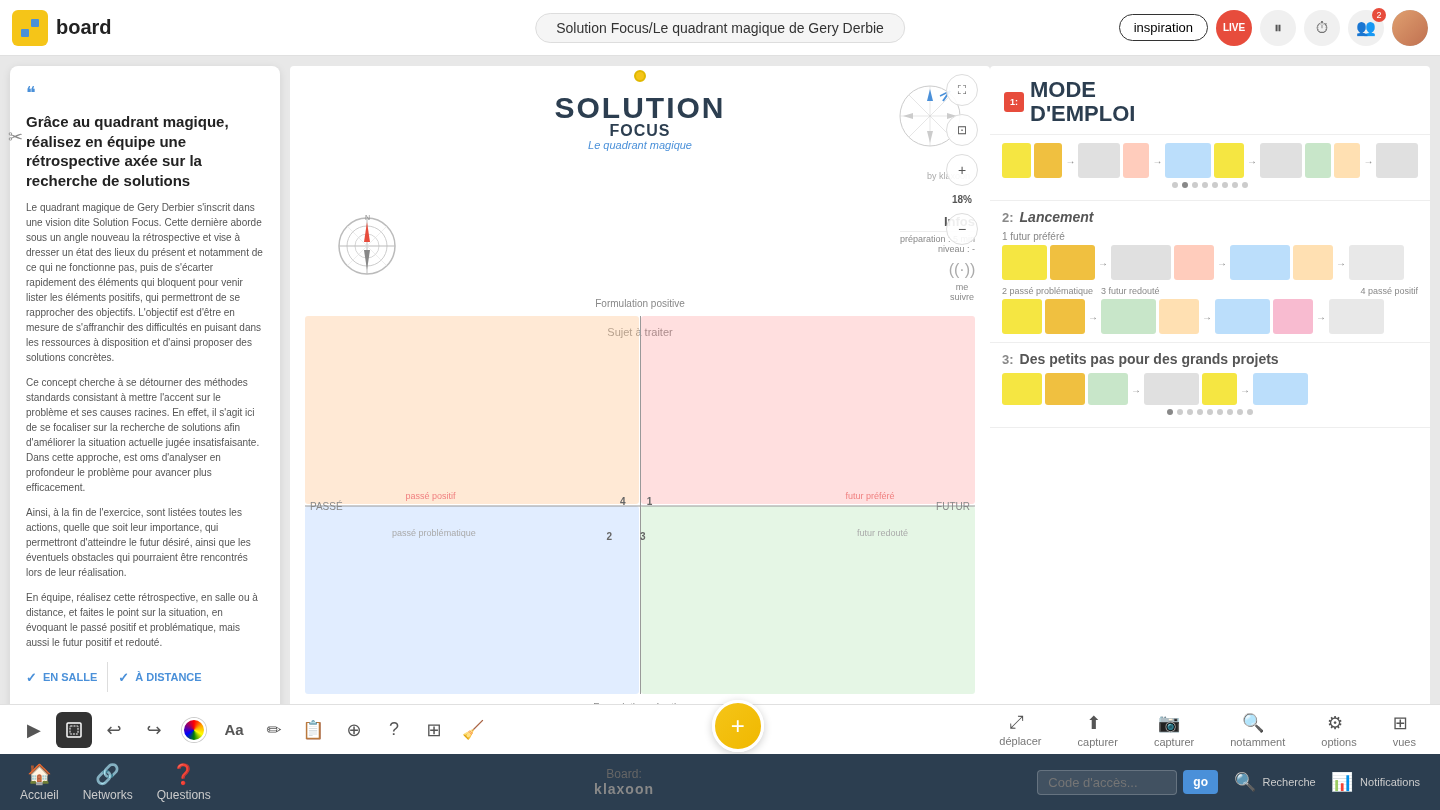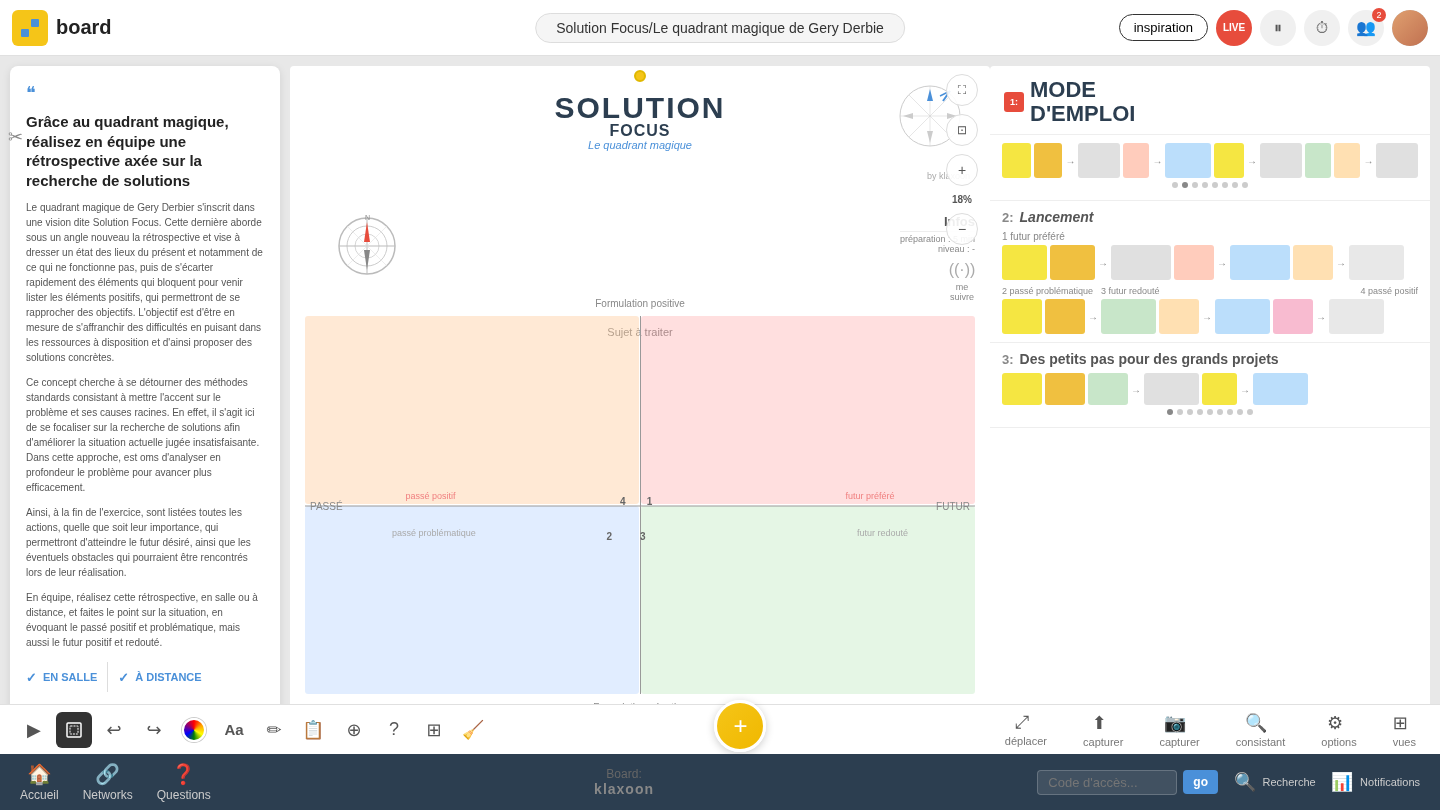--- a/index.html
+++ b/index.html
@@ -475,21 +475,21 @@
     <div class="tr-item">
       <span class="tr-item-icon">⬆</span>
       <span class="tr-item-label">capturer</span>
     </div>
     <div class="tr-item">
       <span class="tr-item-icon">📷</span>
       <span class="tr-item-label">capturer</span>
     </div>
     <div class="tr-item">
       <span class="tr-item-icon">🔍</span>
-      <span class="tr-item-label">consistant</span>
+      <span class="tr-item-label">notamment</span>
     </div>
     <div class="tr-item">
       <span class="tr-item-icon">⚙</span>
       <span class="tr-item-label">options</span>
     </div>
     <div class="tr-item">
       <span class="tr-item-icon">⊞</span>
       <span class="tr-item-label">vues</span>
     </div>
   </div>

